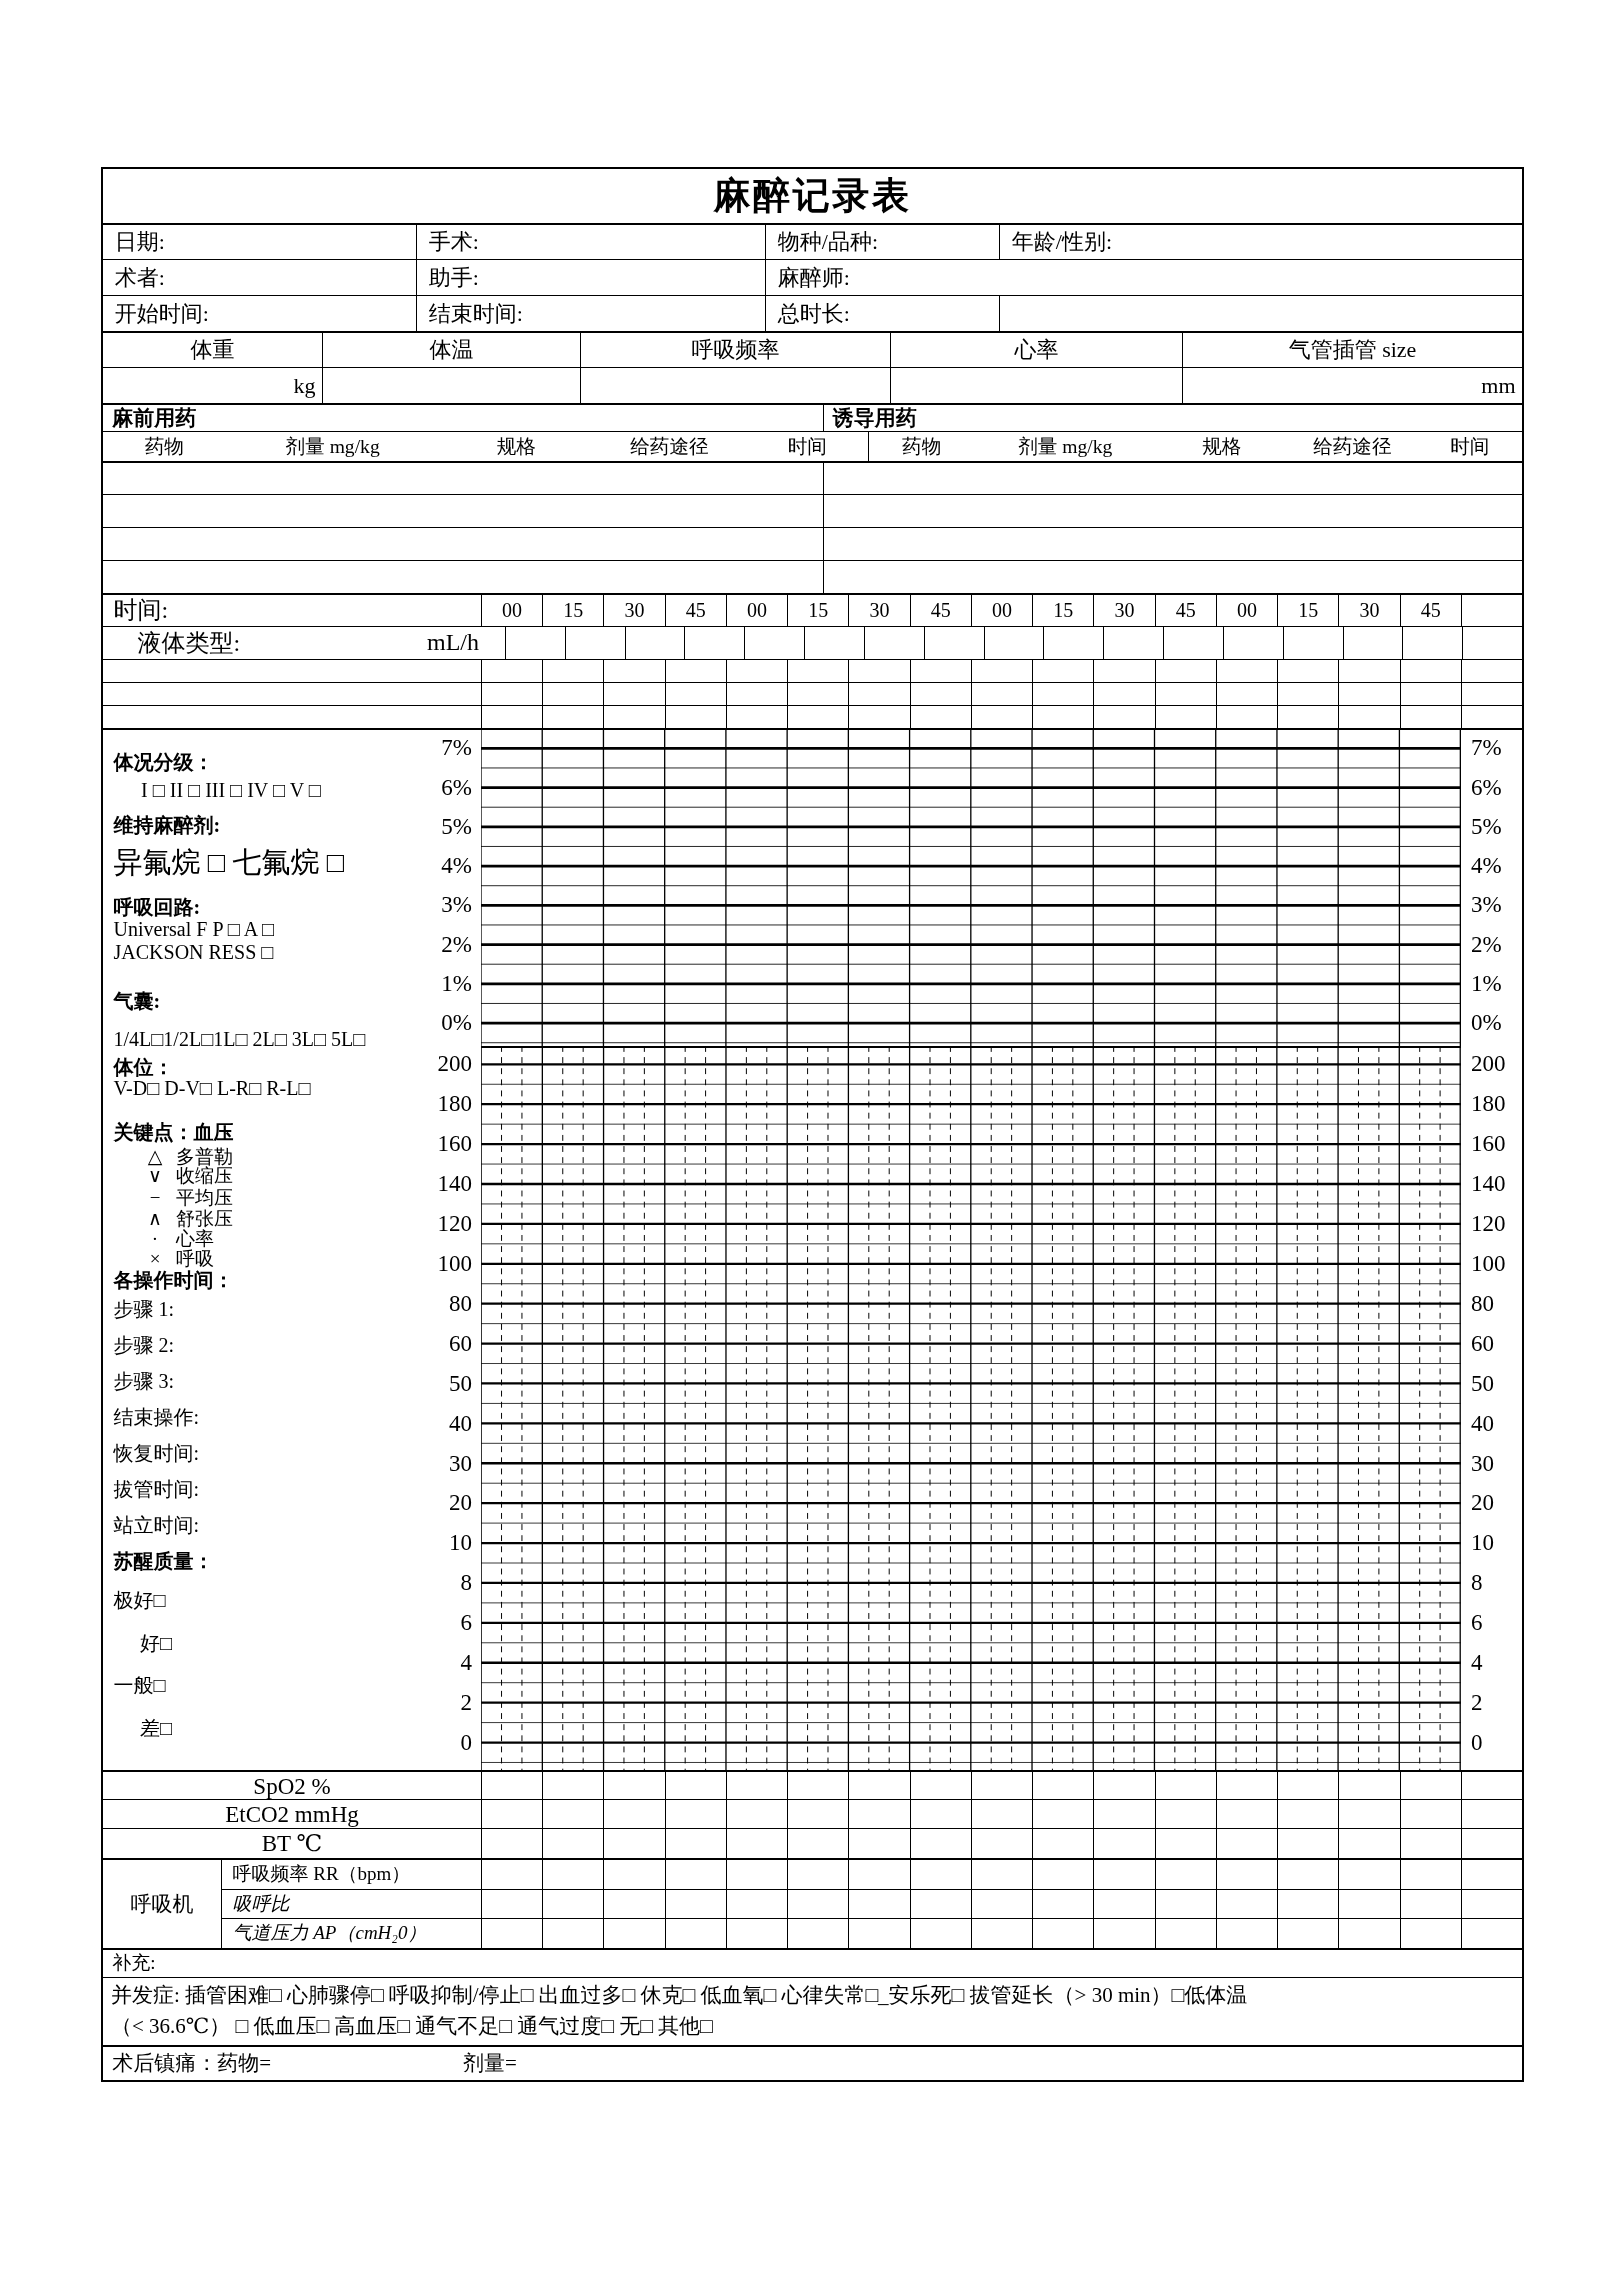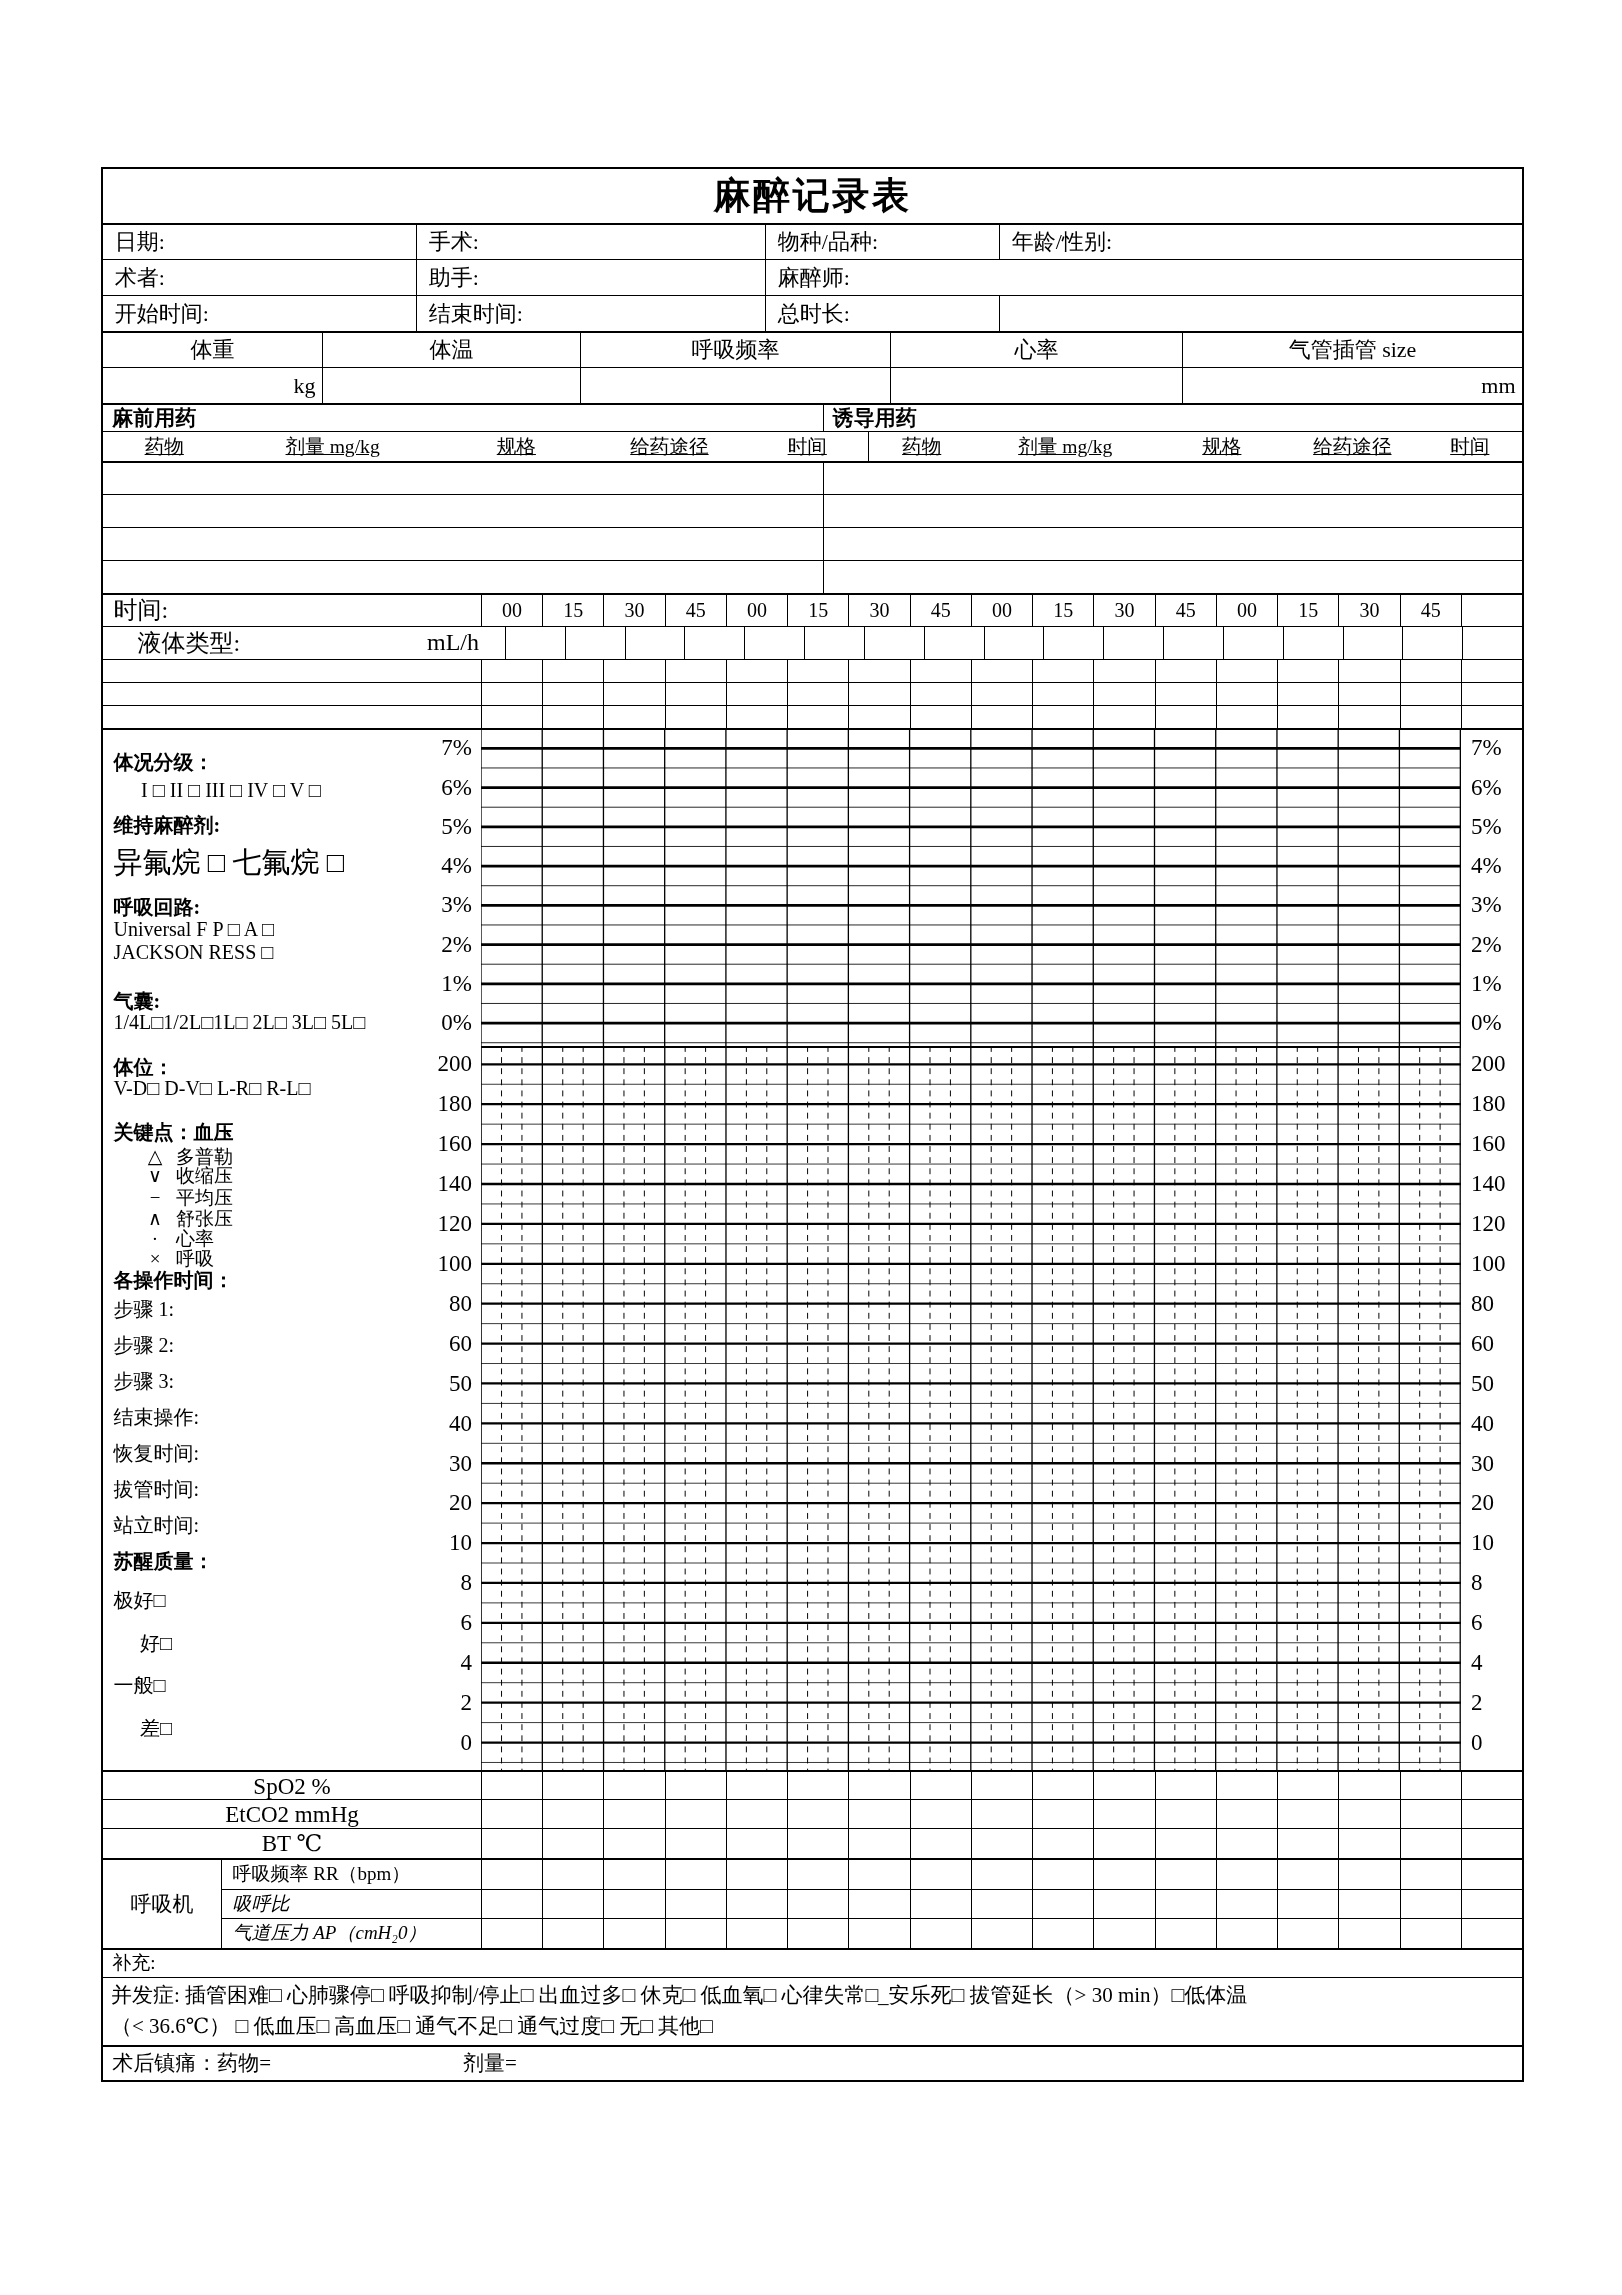--- a/index.html
+++ b/index.html
@@ -27,21 +27,21 @@
   
   .vit-row{height:36px;}
   .vit-cell{display:flex;align-items:center;justify-content:center;font-size:22px;}
   .vw0{width:219px;} .vw1{width:258px;} .vw2{width:310px;} .vw3{width:292px;} .vw4{width:340px;}
   .unit-right{justify-content:flex-end;padding-right:6.5px;}
   
   .med-head{height:27.5px;}
   .med-half-l{width:720px;display:flex;align-items:center;padding-left:9.2px;font-size:21px;font-weight:bold;box-sizing:border-box;}
   .med-half-r{width:700px;display:flex;align-items:center;padding-left:9.2px;font-size:21px;font-weight:bold;box-sizing:border-box;border-left:1.3px solid #000;}
   .med-cols{height:30px;}
-  .med-col-half{width:820px;display:flex;box-sizing:border-box;text-decoration:underline;}
+  .med-col-half{width:820px;display:flex;box-sizing:border-box;}
   .med-col-half.rgt{width:700px;border-left:1.3px solid #000;}
   .med-col-half span{display:block;text-align:center;font-size:19.6px;line-height:29px;white-space:nowrap;}
   .mc0{width:16%;} .mc1{width:28%;} .mc2{width:20%;} .mc3{width:20%;} .mc4{width:16%;}
   .drug-row{height:33px;}
   .drug-l{width:720px;} .drug-r{width:700px;border-left:1.3px solid #000;box-sizing:border-box;}
   
   .lab-cell{width:378px;box-sizing:border-box;display:flex;align-items:center;padding-left:10.5px;font-size:24px;}
   .cells{flex:1;display:flex;}
   .gc{flex:1;box-sizing:border-box;border-left:1.3px solid #000;}
   .tl{text-align:center;font-size:20px;line-height:31px;}
@@ -278,21 +278,21 @@
   <div class="bigrow bt3" id="bigrow">
     <div class="sidebar">
       <div class="sb b" style="top:19.6px">体况分级：</div>
       <div class="sb in" style="top:49px">I □   II □   III  □   IV  □   V  □</div>
       <div class="sb b" style="top:82px">维持麻醉剂:</div>
       <div class="sb big" style="top:113px">异氟烷 □     七氟烷 □</div>
       <div class="sb b" style="top:164px">呼吸回路:</div>
       <div class="sb lat" style="top:188px">Universal F       P □    A □</div>
       <div class="sb lat" style="top:211px">JACKSON RESS         □</div>
       <div class="sb b" style="top:258px">气囊:</div>
-      <div class="sb" style="top:281px">1/4L□1/2L□1L□  2L□  3L□  5L□</div>
+      <div class="sb" style="top:298px">1/4L□1/2L□1L□  2L□  3L□  5L□</div>
       <div class="sb b" style="top:324px">体位：</div>
       <div class="sb" style="top:347px">V-D□     D-V□      L-R□  R-L□</div>
       <div class="sb b" style="top:389px">关键点：血压</div>
       <div class="sb lg" style="top:414px"><span class="sym">△</span><span>多普勒</span></div>
       <div class="sb lg" style="top:433px"><span class="sym">∨</span><span>收缩压</span></div>
       <div class="sb lg" style="top:455px"><span class="sym">−</span><span>平均压</span></div>
       <div class="sb lg" style="top:476px"><span class="sym">∧</span><span>舒张压</span></div>
       <div class="sb lg" style="top:496px"><span class="sym">·</span><span>心率</span></div>
       <div class="sb lg" style="top:516px"><span class="sym">×</span><span>呼吸</span></div>
       <div class="sb b" style="top:537px">各操作时间：</div>

